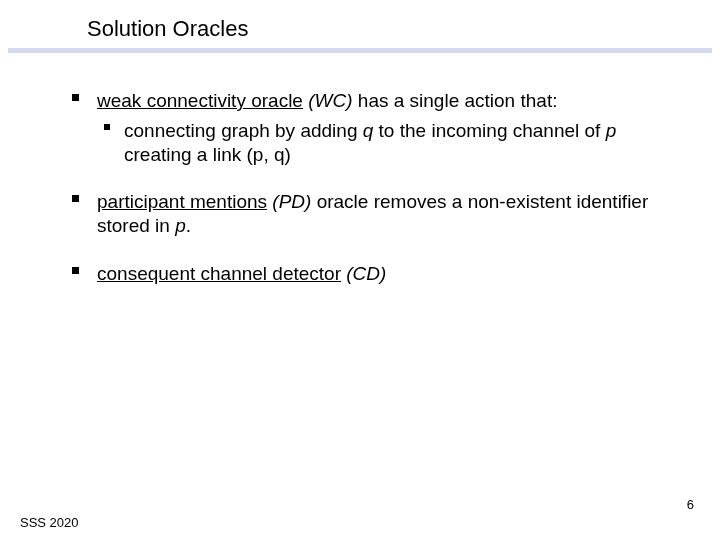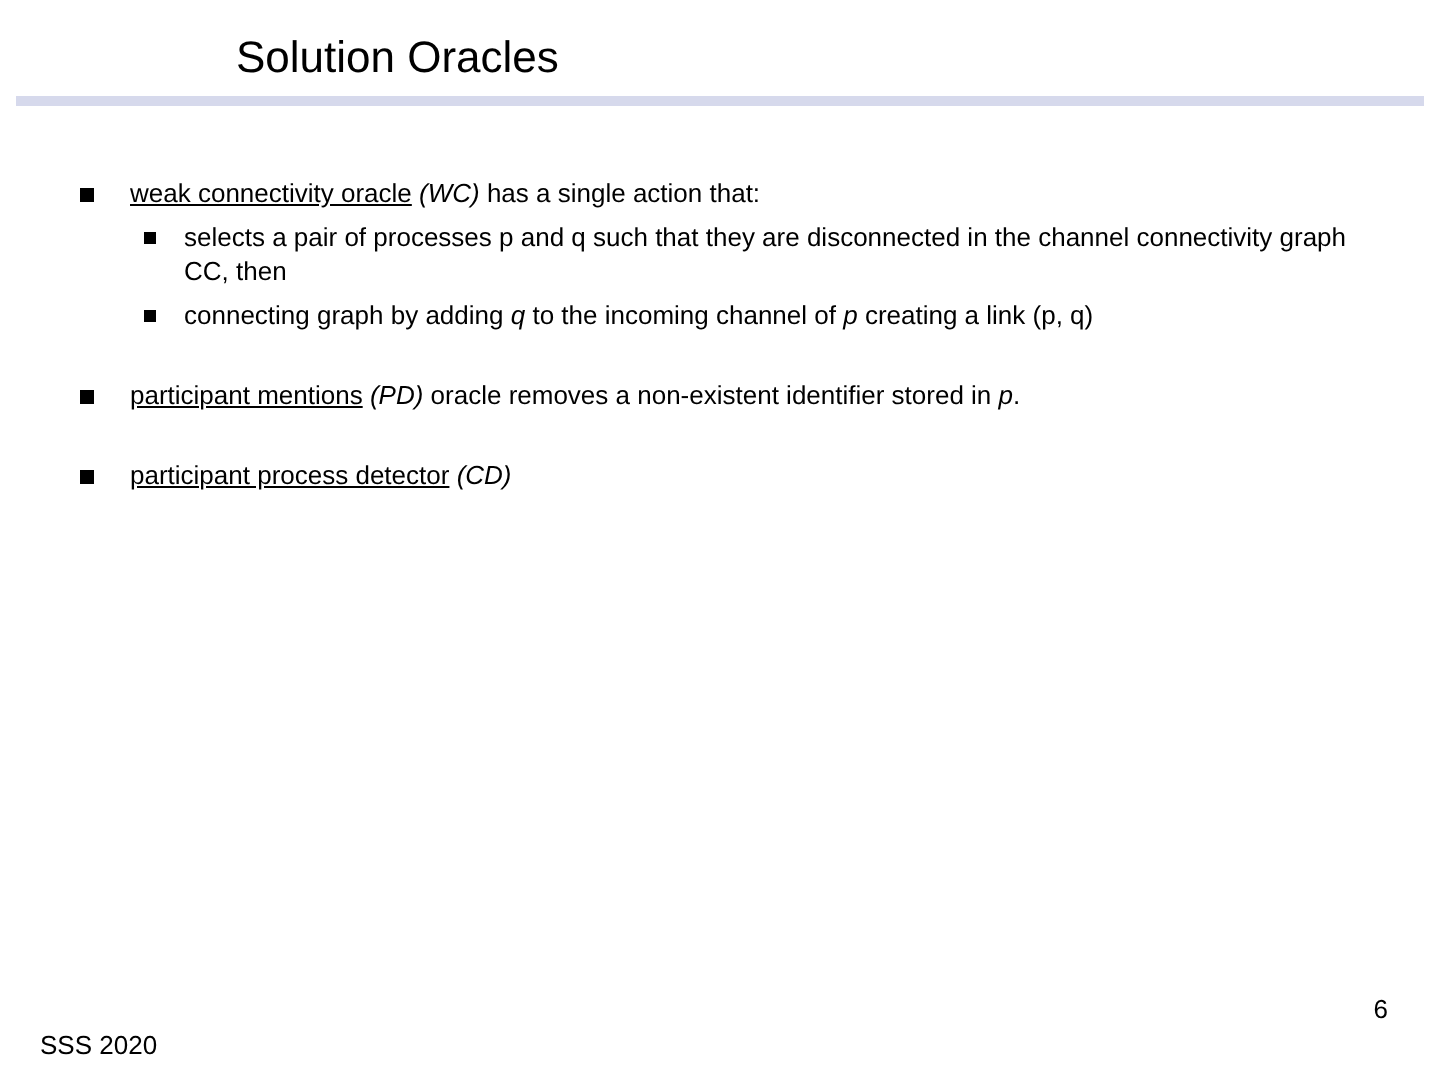--- a/index.html
+++ b/index.html
@@ -7,33 +7,34 @@
     width: 720px;
     height: 540px;
     background: #ffffff;
     font-family: Arial, Helvetica, sans-serif;
     position: relative;
     overflow: hidden;
   }
   .title {
     font-size: 22px;
     color: #000;
-    padding: 16px 0 6px 118px;
+    padding: 16px 0 6px 87px;
     font-weight: 400;
   }
   .title-rule {
     height: 5px;
     background: #d6d9ec;
     margin: 0 8px 0 8px;
   }
   .content {
     padding: 36px 40px 0 40px;
-    font-size: 13px;
+    font-size: 19px;
     color: #000;
     line-height: 1.25;
+    margin-left: 32px;
   }
   .row {
     display: flex;
     align-items: flex-start;
     margin-bottom: 6px;
   }
   .bullet {
     width: 7px;
     height: 7px;
     background: #000;
@@ -77,44 +78,40 @@
   <div class="block">
     <div class="row">
       <div class="bullet"></div>
       <div class="txt">
         <span class="underline">weak connectivity oracle</span><span class="italic"> (WC)</span><span> has a single action that:</span>
       </div>
     </div>
     <div class="sub">
       <div class="row">
         <div class="bullet sm"></div>
-        <div class="txt">selects a pair of processes p and q such that they are disconnected in the channel connectivity graph CC, then</div>
-      </div>
-      <div class="row">
-        <div class="bullet sm"></div>
         <div class="txt">connecting graph by adding <span class="italic">q</span> to the incoming channel of <span class="italic">p</span> creating a link (p, q)</div>
       </div>
     </div>
   </div>
 
   <div class="block">
     <div class="row">
       <div class="bullet"></div>
       <div class="txt">
         <span class="underline">participant mentions</span><span class="italic"> (PD)</span><span> oracle removes a non-existent identifier stored in <span class="italic">p</span>.</span>
       </div>
     </div>
   </div>
 
 
   <div class="block">
     <div class="row">
       <div class="bullet"></div>
       <div class="txt">
-        <span class="underline">participant process detector</span><span class="italic"> (CD)</span>
+        <span class="underline">consequent channel detector</span><span class="italic"> (CD)</span>
       </div>
     </div>
     <div class="sub">
     </div>
   </div>
 
 </div>
 
 <div class="footer-num">6</div>
 <div class="footer-left">SSS 2020</div>

